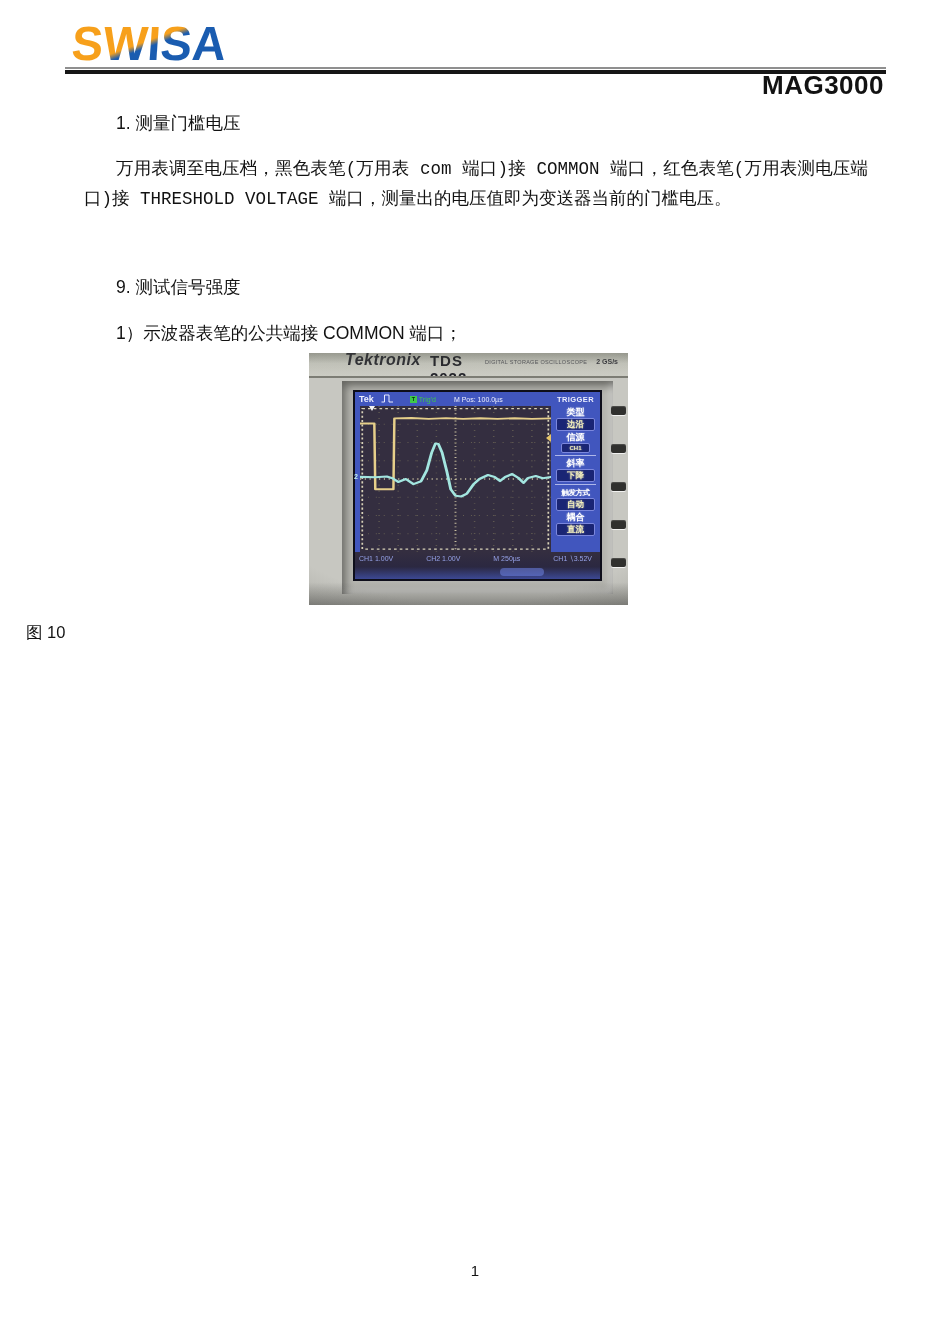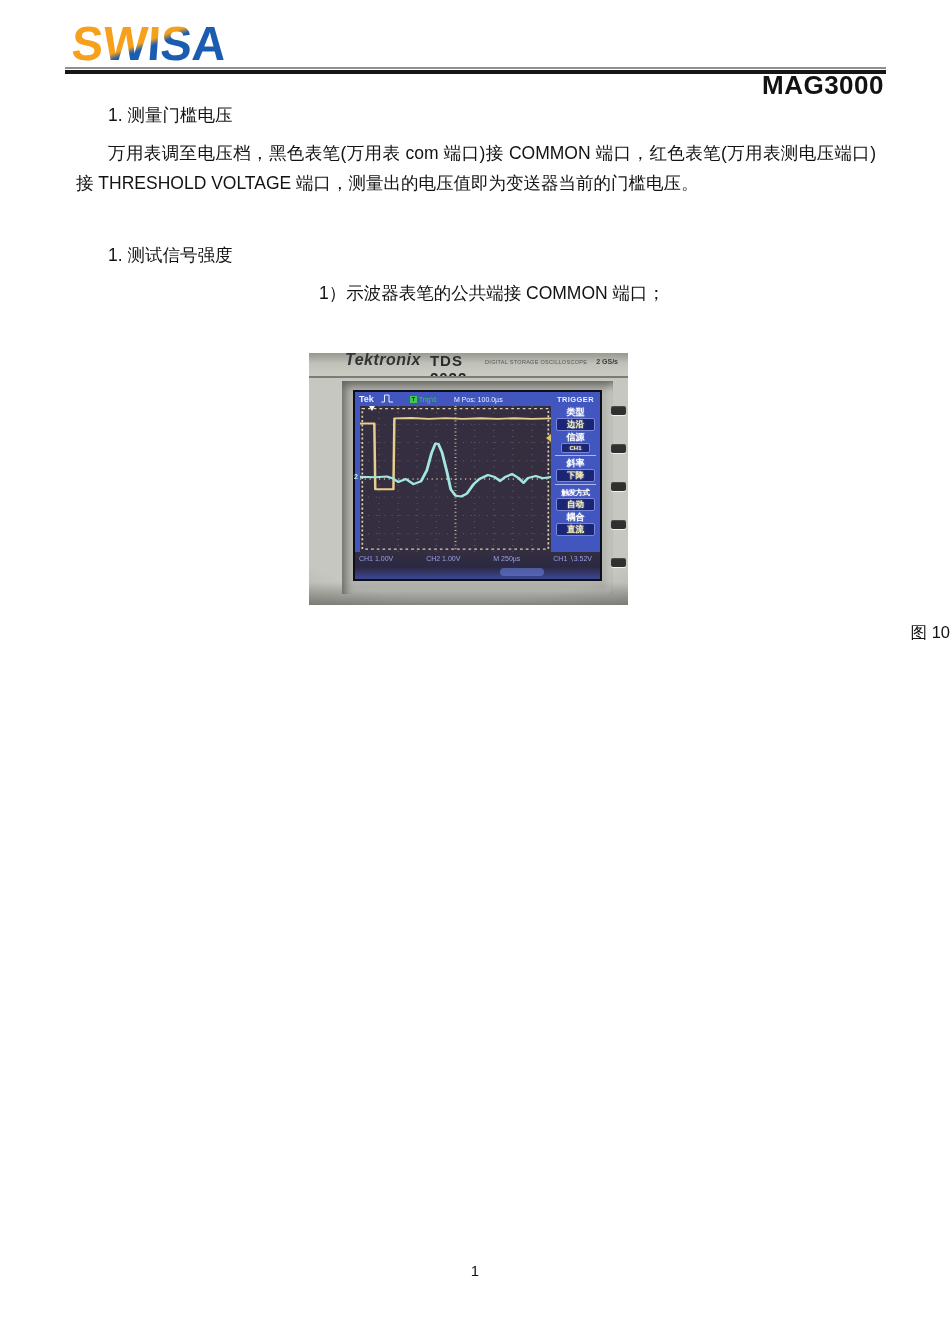--- a/index.html
+++ b/index.html
@@ -12,24 +12,24 @@
         background:linear-gradient(160deg,var(--logo-orange) 47%,var(--logo-blue) 53%);
         -webkit-background-clip:text;background-clip:text;color:transparent;
         -webkit-text-fill-color:transparent;}
   .product{position:absolute;right:66px;top:38px;font-size:26px;font-weight:bold;letter-spacing:.5px;margin-top:32px;}
   .rule{position:absolute;left:65px;right:64px;top:67px;}
   .rule .thin{height:2px;background:#8f8f8f;}
   .rule .thick{height:4px;background:#161616;margin-top:1px;}
 
   
   .doc{position:absolute;left:68px;top:92px;width:816px;font-size:17.5px;line-height:30px;}
-  .doc p{margin:8px;}
+  .doc p{margin:16px;}
   .h{padding-left:32px;}
-  .p1{text-indent:32px;text-align:justify;}
-  .step{padding-left:32px;text-align:center;}
+  .p1{text-indent:32px;text-align:justify;font-family:Liberation Mono, monospace;}
+  .step{padding-left:32px;}
   .gap{height:26px;}
 
   
   .photo{position:absolute;left:309px;top:353px;width:319px;height:252px;
          background:#c7c7c1;overflow:hidden;}
   .photo::after{content:'';position:absolute;inset:0;pointer-events:none;
          background:radial-gradient(125% 95% at 50% 44%,rgba(0,0,0,0) 58%,rgba(45,45,40,.42) 100%),
                     linear-gradient(rgba(70,75,60,.30),rgba(0,0,0,0) 10%),
                     linear-gradient(to top,rgba(30,30,28,.38),rgba(0,0,0,0) 9%);}
   .bezel-strip{position:absolute;left:0;right:0;top:0;height:23px;overflow:hidden;
@@ -76,40 +76,40 @@
           justify-content:space-between;padding:3px 8px 0 4px;
           background:linear-gradient(var(--grat-bg) 0%, #2b2841 55%, #3c4894 100%);
           color:#96a2e8;font-size:7px;white-space:nowrap;}
   .pill{position:absolute;right:56px;bottom:3px;width:44px;height:8px;border-radius:4px;
         background:#6d82e2;opacity:.55;filter:blur(.7px);}
 
   .btns{position:absolute;left:302px;top:53px;}
   .btn{width:15px;height:9px;background:#30302e;border-radius:2px;margin-bottom:29px;
        box-shadow:0 1px 0 rgba(255,255,255,.75), inset 0 1px 1px rgba(255,255,255,.15);}
 
-  .caption{position:absolute;left:0;right:0;top:622px;text-align:right;font-size:16.5px;text-indent:26px;}
+  .caption{position:absolute;left:0;right:0;top:622px;text-align:left;font-size:16.5px;text-indent:26px;}
   .pageno{position:absolute;left:0;right:0;top:1262px;text-align:center;font-size:15px;}
 </style>
 </head>
 <body>
 
 <div class="page">
 
   <div class="logo">SWISA</div>
   <div class="product">MAG3000</div>
   <div class="rule">
     <div class="thin"></div>
     <div class="thick"></div>
   </div>
 
   <div class="doc">
     <p class="h">1. 测量门槛电压</p>
     <p class="p1">万用表调至电压档，黑色表笔(万用表 com 端口)接 COMMON 端口，红色表笔(万用表测电压端口)接 THRESHOLD VOLTAGE 端口，测量出的电压值即为变送器当前的门槛电压。</p>
     <div class="gap"></div>
-    <p class="h">1. 测试信号强度</p>
+    <p class="h">9. 测试信号强度</p>
     <p class="step">1）示波器表笔的公共端接 COMMON 端口；</p>
   </div>
 
   <figure class="photo" style="margin:0">
     <div class="bezel-strip">
       <div class="bezel-row">
         <span class="brand">Tektronix</span>
         <span class="model">TDS 2022</span>
         <span class="subtitle">DIGITAL STORAGE OSCILLOSCOPE</span>
         <span class="rate">2 GS/s</span>

